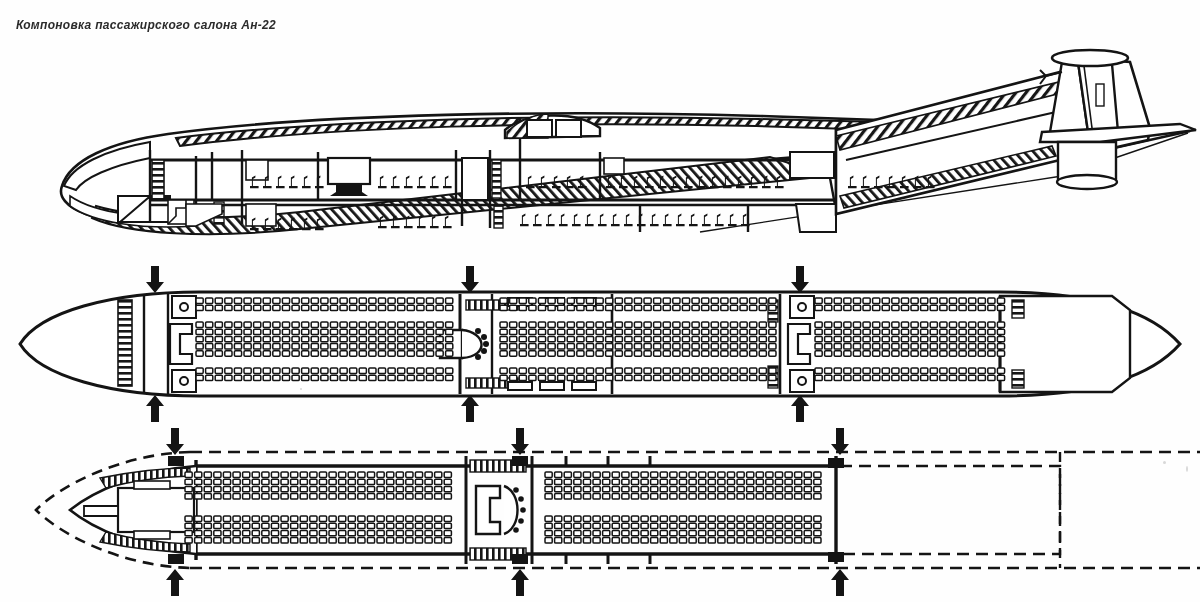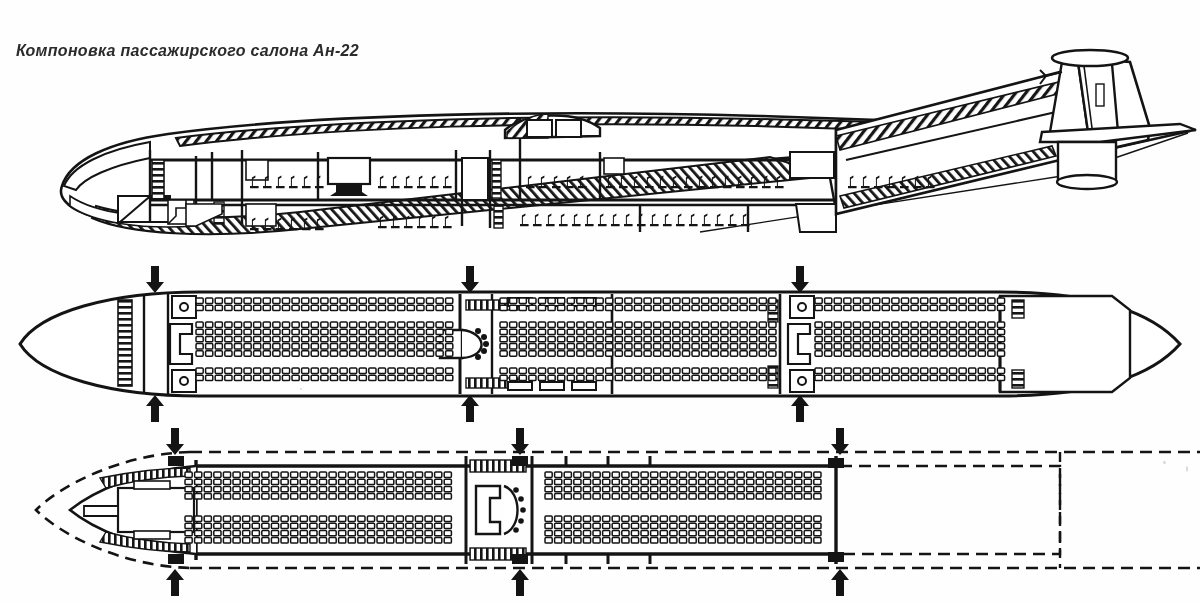--- a/index.html
+++ b/index.html
@@ -1,20 +1,20 @@
 <!DOCTYPE html>
 <html><head>
 <meta charset="utf-8">
 <style>
   html,body{margin:0;padding:0;background:#ffffff;}
   body{width:1200px;height:602px;overflow:hidden;
        font-family:"Liberation Sans","DejaVu Sans",sans-serif;}
   #sheet{position:relative;width:1200px;height:602px;background:#fefefe;}
-  #title{position:absolute;left:16px;top:18px;font-size:16px;font-weight:bold;
-         font-style:italic;color:#2b2b2b;letter-spacing:0.3px;white-space:nowrap;margin-top:24px;}
+  #title{position:absolute;left:16px;top:18px;font-size:12px;font-weight:bold;
+         font-style:italic;color:#2b2b2b;letter-spacing:0.3px;white-space:nowrap;}
   #draw{position:absolute;left:0;top:0;width:1200px;height:602px;}
   .spk{position:absolute;background:#d8d8d8;border-radius:50%;}
 </style>
 </head>
 <body>
 
 <div id="sheet">
 
   <div id="title">Компоновка пассажирского салона Ан-22</div>
 

